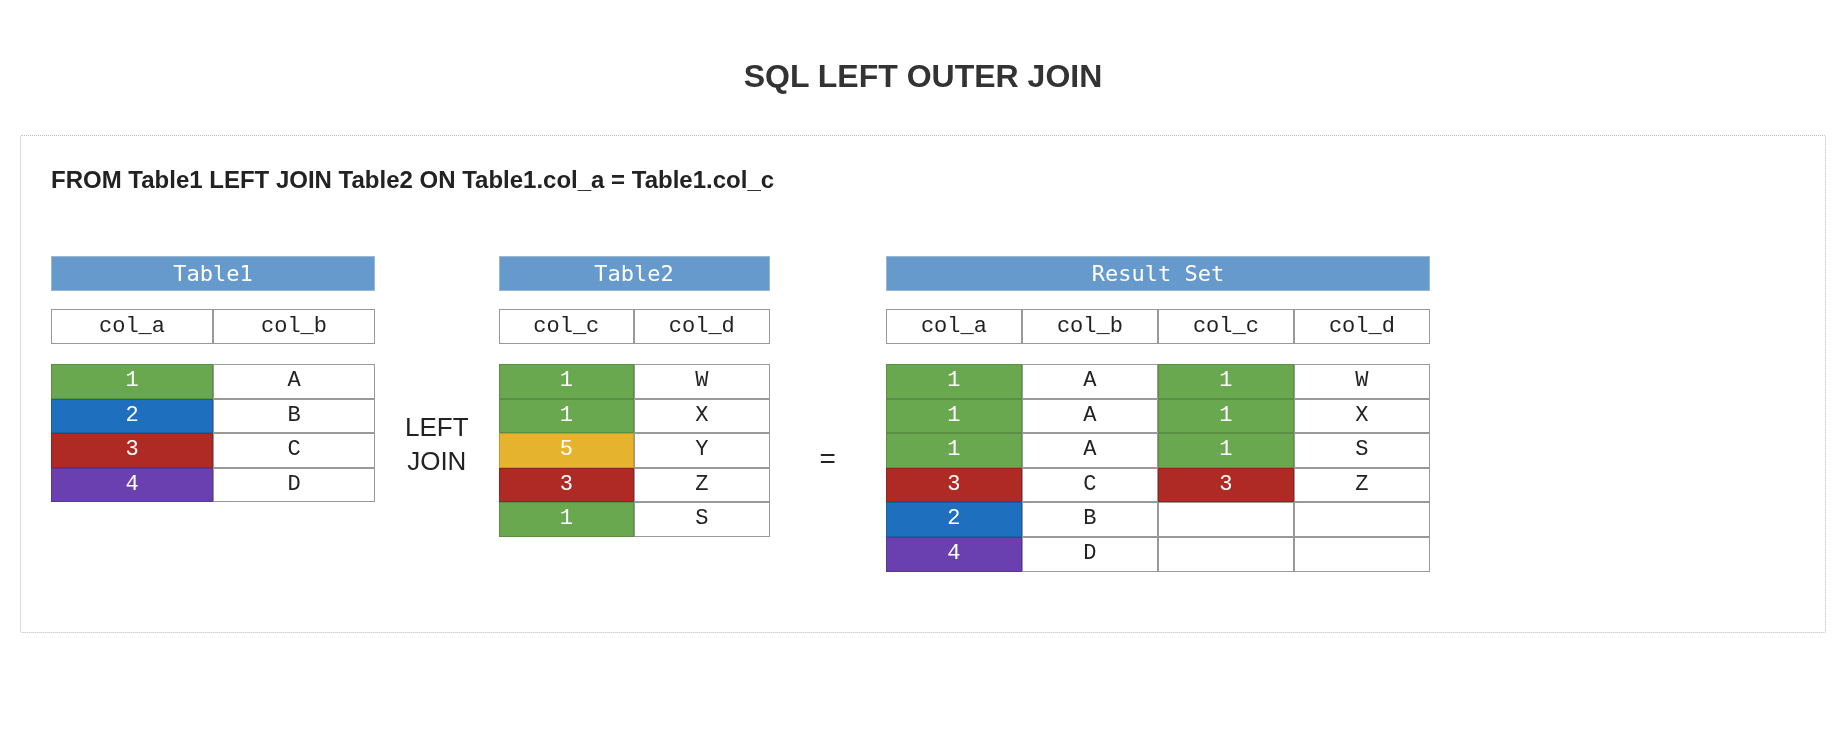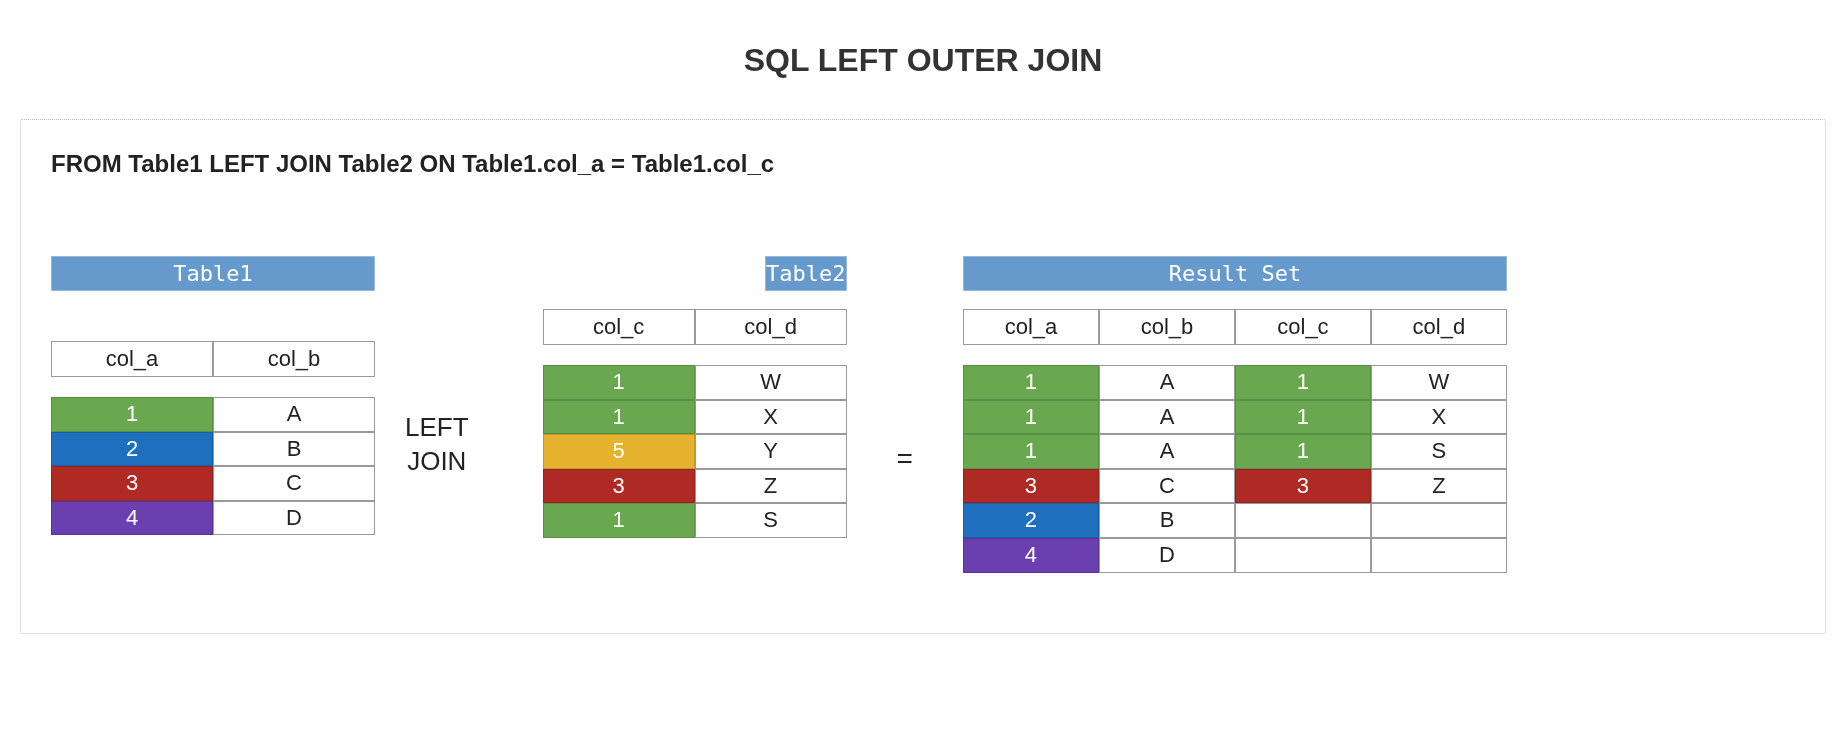--- a/index.html
+++ b/index.html
@@ -6,41 +6,41 @@
     margin: 0;
     padding: 0;
     background: #fff;
     font-family: "Segoe UI", "Helvetica Neue", Arial, sans-serif;
     color: #222;
   }
   .page {
     width: 1846px;
     height: 756px;
     box-sizing: border-box;
-    padding: 42px 20px 20px 20px;
+    padding: 58px 20px 20px 20px;
     position: relative;
   }
   .title {
     text-align: center;
     font-size: 32px;
     font-weight: 700;
     color: #333;
     margin-bottom: 40px;
   }
   .panel {
     border: 1px dotted #bbb;
     border-radius: 2px;
     padding: 30px 30px 60px 30px;
     box-sizing: border-box;
   }
   .sql {
     font-size: 24px;
     font-weight: 600;
     color: #222;
-    margin-bottom: 78px;
+    margin-bottom: 62px;
   }
   .row-flex {
     display: flex;
     align-items: flex-start;
     gap: 0;
   }
   .table-block {
     display: flex;
     flex-direction: column;
   }
@@ -50,21 +50,21 @@
     font-family: "Consolas", "Menlo", monospace;
     font-size: 22px;
     text-align: center;
     padding: 4px 0;
     margin-bottom: 18px;
     border: 1px solid #9ab7d3;
   }
   table {
     border-collapse: separate;
     border-spacing: 0;
-    font-family: Liberation Sans, sans-serif;
+    font-family: Liberation Mono, monospace;
     font-size: 22px;
   }
   .header-row td {
     border: 1px solid #999;
     background: #fff;
     text-align: center;
     padding: 4px 0;
     font-weight: 400;
   }
   .spacer-row td {
@@ -100,22 +100,22 @@
     text-align: center;
     color: #222;
     padding: 0 30px;
     white-space: pre-line;
     align-self: center;
     margin-top: 110px; 
   }
   .operator.left-join { margin-top: 62px; }
   .operator.equals    { margin-top: 90px; padding: 0 50px 0 50px; font-size: 28px; }
 
-  .t1 { width: 324px; gap: 32px; }
-  .t2 { width: 348px; align-items: flex-end; }
+  .t1 { width: 324px; }
+  .t2 { width: 271px; }
   .t3 { width: 544px; }
   .t3 .table-title { }
 </style>
 </head>
 <body>
 
 <div class="page">
   <div class="title">SQL LEFT OUTER JOIN</div>
 
   <div class="panel">

